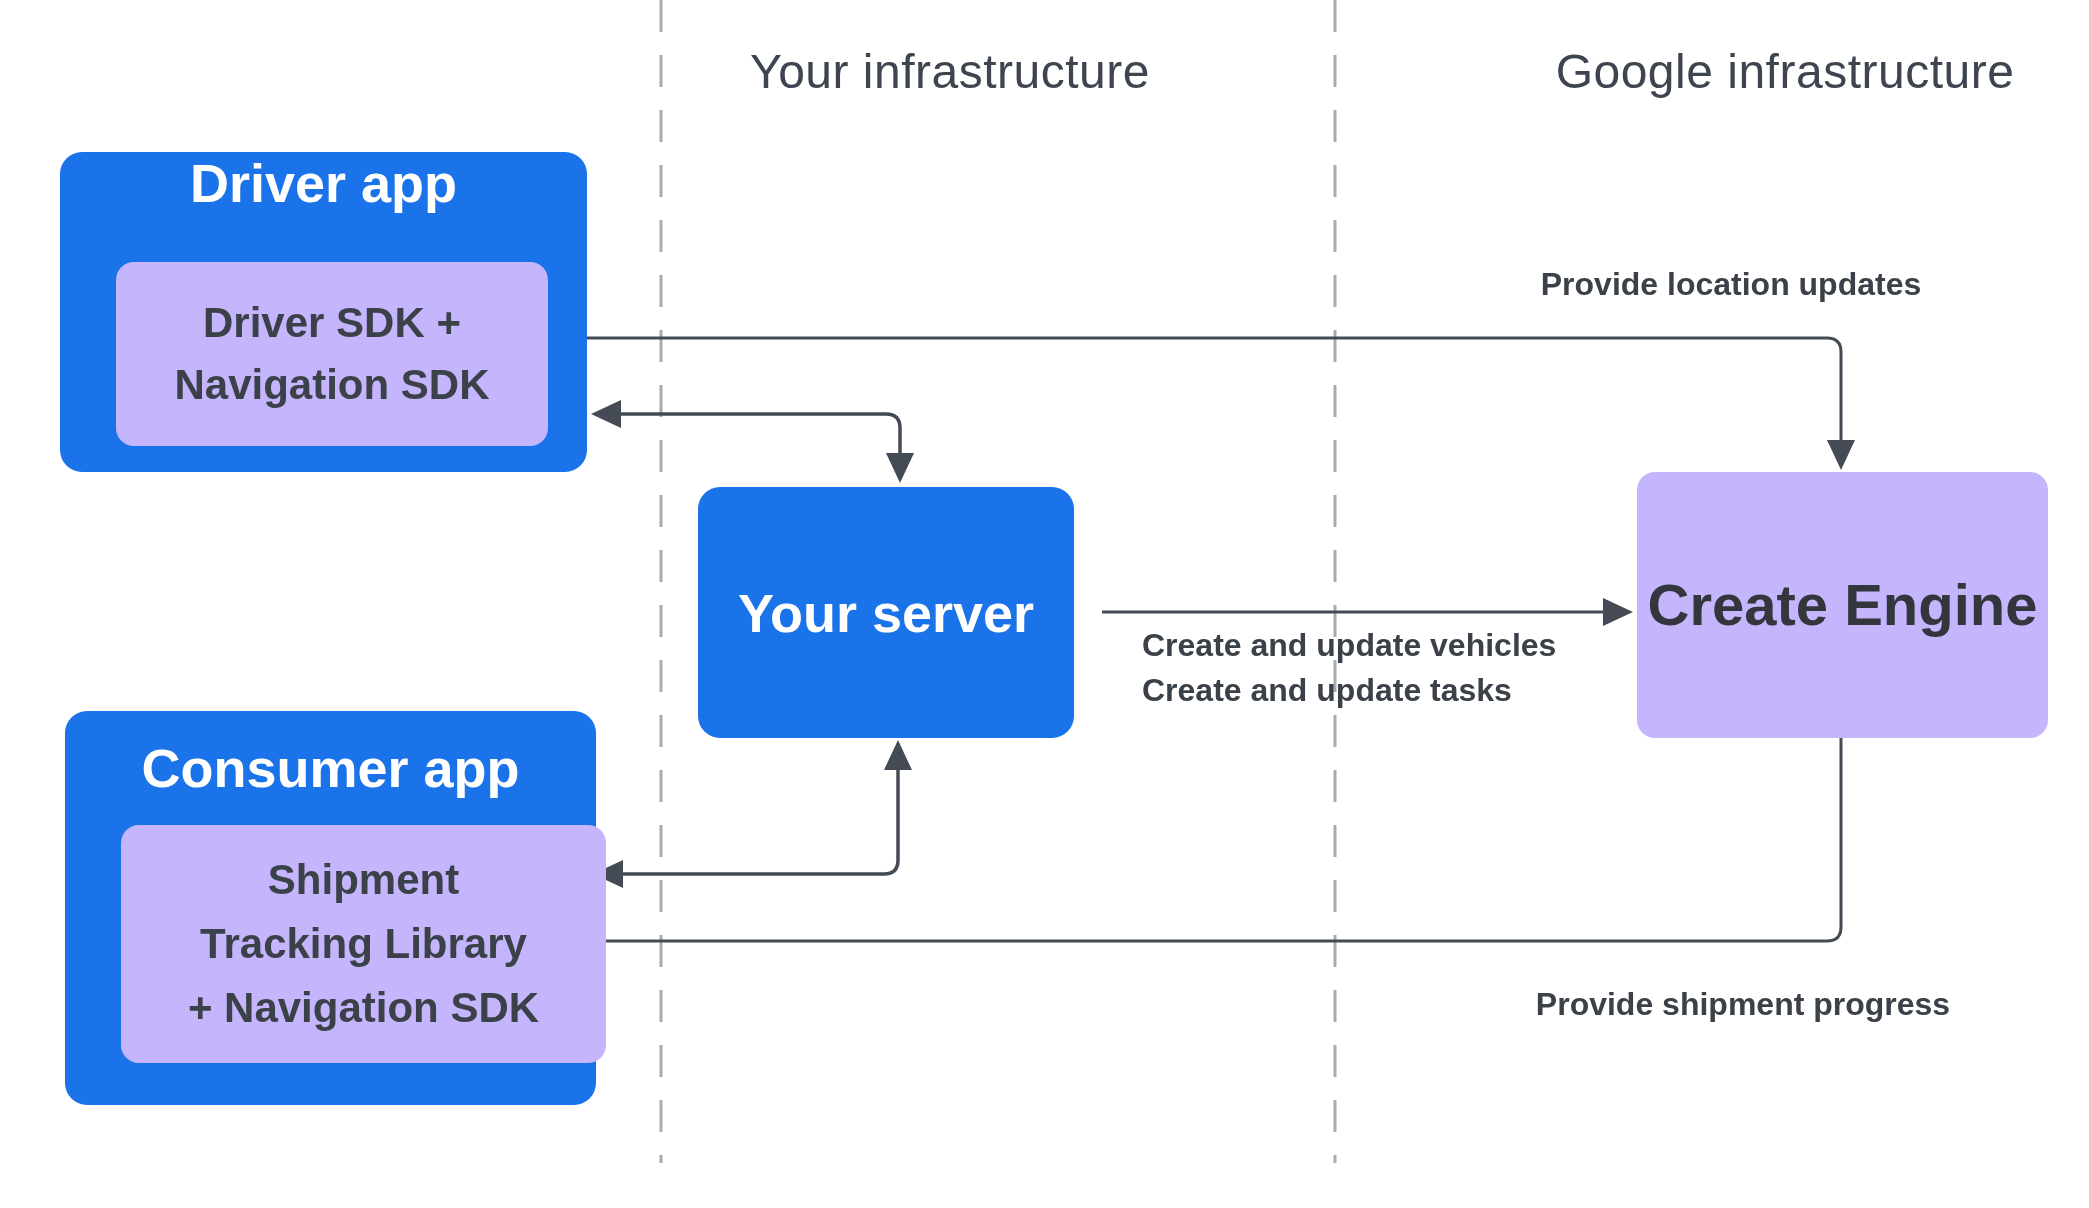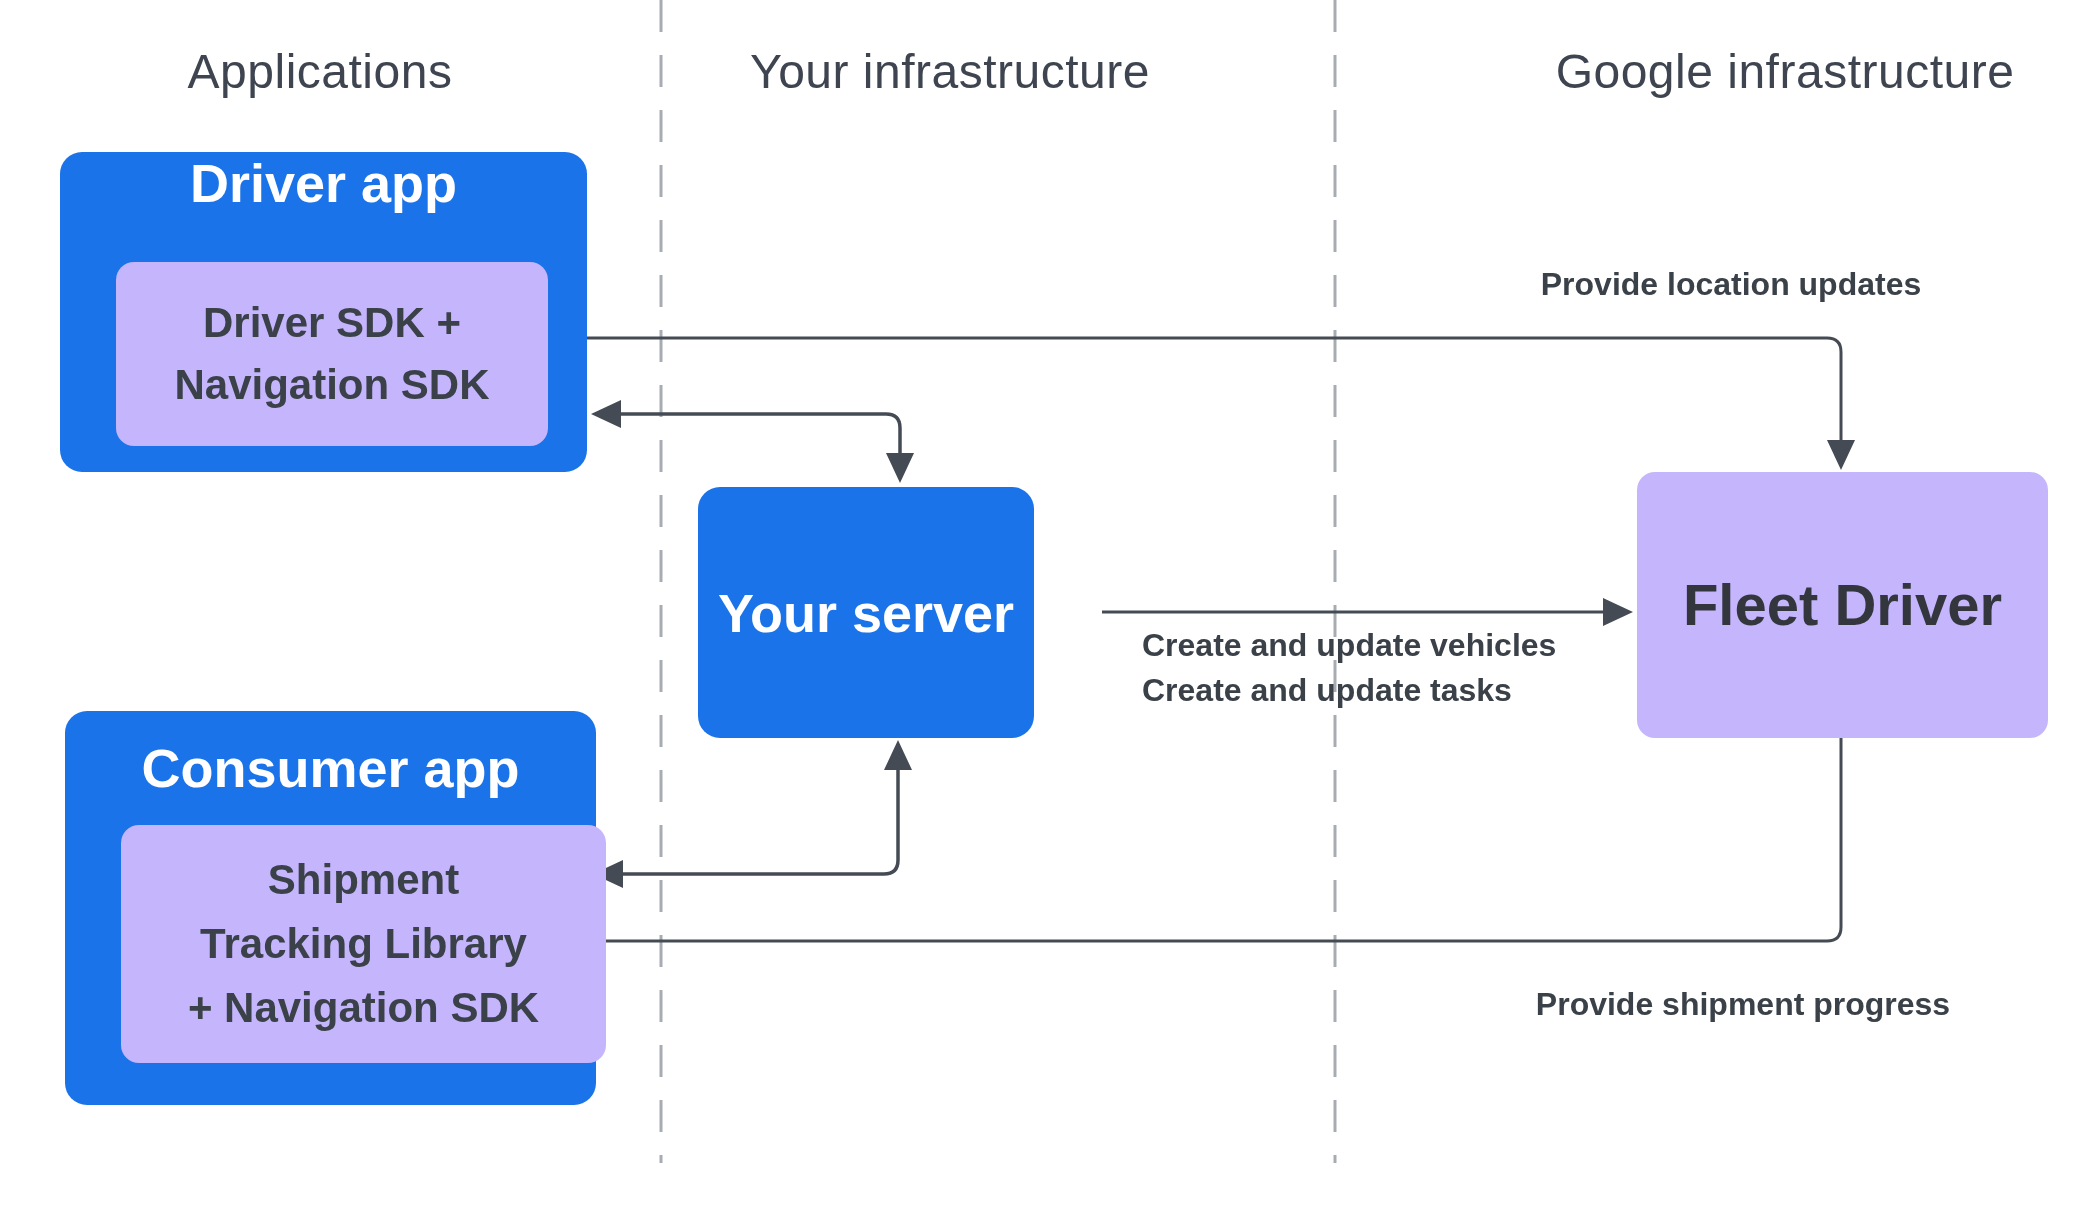--- a/index.html
+++ b/index.html
@@ -40,21 +40,21 @@
     font-weight:700;
     font-size:42px;
     line-height:62px;
     white-space:pre-line;
   }
   #driver-app{left:60px;top:152px;width:527px;height:320px;}
   #driver-app .blue-title{}
   #driver-sdk{left:56px;top:110px;width:432px;height:184px;}
 
   #your-server{
-    left:698px;top:487px;width:336px;height:251px;
+    left:698px;top:487px;width:376px;height:251px;
     display:flex;align-items:center;justify-content:center;
   }
   #fleet-engine{
     left:1637px;top:472px;width:411px;height:266px;
     font-size:58px;line-height:64px;color:#33373D;
   }
   #consumer-app{left:65px;top:711px;width:531px;height:394px;}
   #consumer-app .blue-title{margin-top:26px;}
   #consumer-sdk{left:56px;top:114px;width:485px;height:238px;line-height:64px;}
 
@@ -98,38 +98,37 @@
     <polygon class="head" points="898,740 884,770 912,770"></polygon>
     <polygon class="head" points="593,874 623,860 623,888"></polygon>
 
     <path class="wire thin" d="M 1102 612 H 1629"></path>
     <polygon class="head" points="1633,612 1603,598 1603,626"></polygon>
 
     <path class="wire thin" d="M 1841 738 V 927 Q 1841 941 1827 941 H 556"></path>
     <polygon class="head" points="552,941 582,927 582,955"></polygon>
   </svg>
 
-  <div class="col-header" style="left:70px;">Applications</div>
   <div class="col-header" style="left:1535px;">Google infrastructure</div>
   <div class="col-header" style="left:700px;">Your infrastructure</div>
 
   <div class="blue-box" id="driver-app">
     <div class="blue-title">Driver app</div>
     <div class="yellow-box" id="driver-sdk">
       <span>Driver SDK +
 Navigation SDK</span>
     </div>
   </div>
 
   <div class="blue-box" id="your-server">
     <div class="blue-title">Your server</div>
   </div>
 
   <div class="yellow-box" id="fleet-engine">
-    <span>Fleet Driver</span>
+    <span>Create Engine</span>
   </div>
 
   <div class="blue-box" id="consumer-app">
     <div class="blue-title">Consumer app</div>
     <div class="yellow-box" id="consumer-sdk">
       <span>Shipment
 Tracking Library
 + Navigation SDK</span>
     </div>
   </div>

